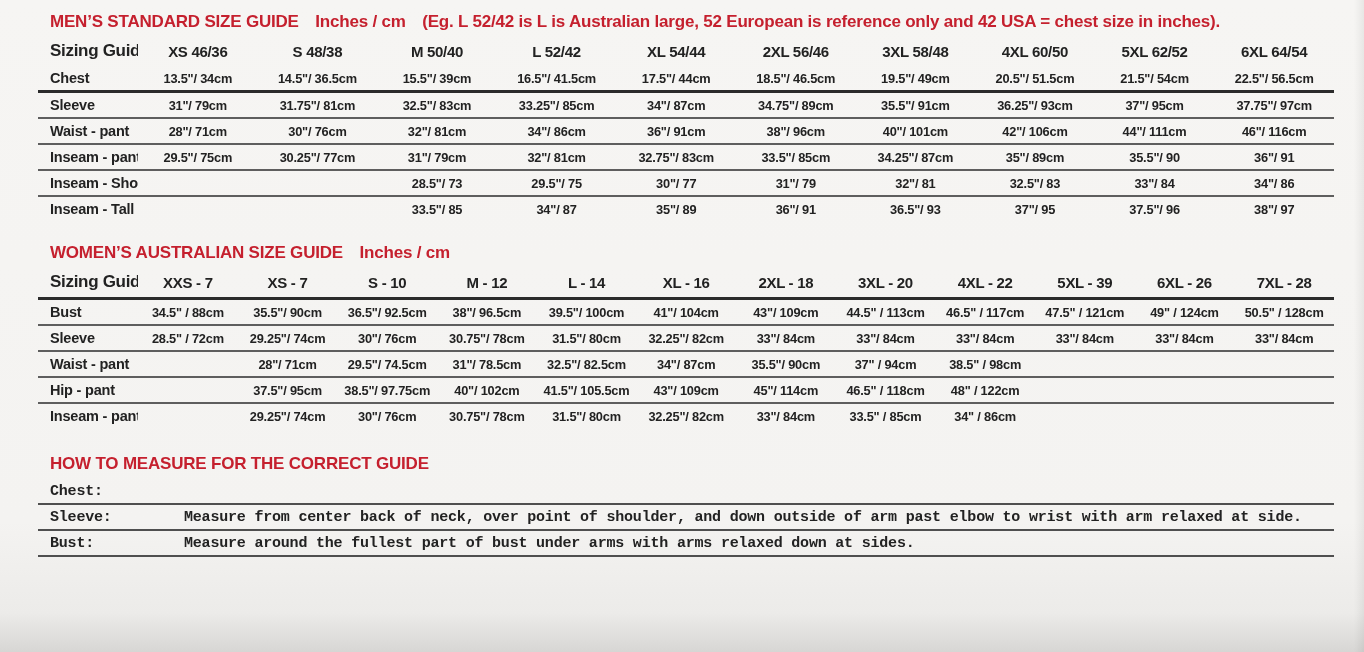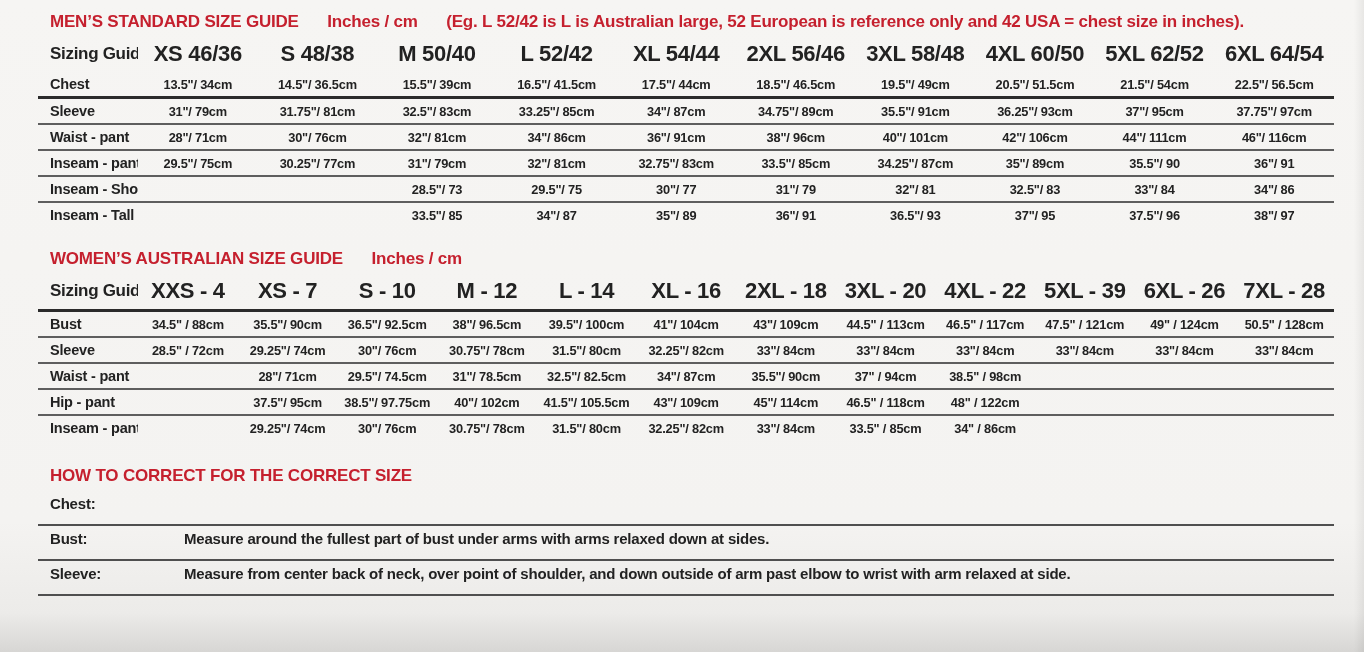--- a/index.html
+++ b/index.html
@@ -18,52 +18,52 @@
   .page::after {
     content: ""; position: absolute; top: 0; right: 0; width: 10px; height: 100%;
     background: linear-gradient(90deg, rgba(0,0,0,0), rgba(0,0,0,0.06));
     pointer-events: none;
   }
   .section-title {
     font-size: 17px; font-weight: bold; letter-spacing: -0.2px;
     margin: 0 0 5px 12px; white-space: nowrap;
   }
   .red { color: #c5202e; }
-  .title-note { margin-left: 24px; }
+  .title-note { margin-left: 12px; }
   table.size-table {
     border-collapse: collapse; table-layout: fixed;
     width: 1296px;
   }
   table.size-table th, table.size-table td {
     font-weight: bold; overflow: hidden; white-space: nowrap;
   }
   table.size-table thead th {
-    font-size: 22px; text-align: center; padding: 4px 0 5px 0; letter-spacing: -0.3px;
+    font-size: 15px; text-align: center; padding: 4px 0 5px 0; letter-spacing: -0.3px;
   }
   table.size-table thead th:first-child { text-align: left; padding-left: 12px; font-size: 17px; }
   table.size-table tbody th.row-label {
     text-align: left; font-size: 14.5px; padding: 4px 0 4px 12px; letter-spacing: -0.2px;
   }
   table.size-table tbody td {
     text-align: center; font-size: 12.8px; padding: 4px 0; letter-spacing: -0.2px;
   }
   table.size-table tbody tr { border-bottom: 2px solid #5e5e5e; }
   table.size-table tbody tr.thick { border-bottom: 3px solid #2b2b2b; }
   table.size-table tbody tr.no-border { border-bottom: none; }
   table.womens thead tr { border-bottom: 3px solid #2b2b2b; }
 
   .section-gap-1 { margin-top: 22px; }
   .section-gap-2 { margin-top: 26px; }
 
   .measure-rows { width: 1296px; }
   .measure-row {
     display: grid; grid-template-columns: 146px 1fr;
     border-bottom: 2px solid #4f4f4f;
-    padding: 4px 0 12px 0;
-    font-weight: bold; font-size: 15px; letter-spacing: -0.2px;
+    padding: 4px 0 3px 0;
+    font-weight: bold; font-size: 15px; letter-spacing: -0.2px; font-family: Liberation Mono, monospace;
   }
   .measure-row .m-label { padding-left: 12px; }
   .measure-row .m-text { white-space: nowrap; overflow: hidden; }
 </style>
 </head>
 <body>
 
 <div class="page">
 
   <section>
@@ -181,21 +181,21 @@
       <span class="red title-note">Inches / cm</span>
     </h1>
     <table class="size-table womens">
       <colgroup>
         <col style="width:100px">
         <col span="12" style="width:99.6px">
       </colgroup>
     <thead>
           <tr>
             <th>Sizing Guide</th>
-            <th>XXS - 4</th>
+            <th>XXS - 7</th>
             <th>XS - 7</th>
             <th>S - 10</th>
             <th>M - 12</th>
             <th>L - 14</th>
             <th>XL - 16</th>
             <th>2XL - 18</th>
             <th>3XL - 20</th>
             <th>4XL - 22</th>
             <th>5XL - 39</th>
             <th>6XL - 26</th>
@@ -277,30 +277,30 @@
             <td></td>
             <td></td>
             <td></td>
           </tr>
         </tbody>
       </table>
   </section>
 
   <section class="section-gap-2">
     <h1 class="section-title">
-      <span class="red">HOW TO CORRECT FOR THE CORRECT SIZE</span>
+      <span class="red">HOW TO MEASURE FOR THE CORRECT GUIDE</span>
     </h1>
     <div class="measure-rows">
       <div class="measure-row">
         <span class="m-label">Chest:</span>
       </div>
       <div class="measure-row">
+        <span class="m-label">Sleeve:</span>
+        <span class="m-text">Measure from center back of neck, over point of shoulder, and down outside of arm past elbow to wrist with arm relaxed at side.</span>
+      </div>
+      <div class="measure-row">
         <span class="m-label">Bust:</span>
         <span class="m-text">Measure around the fullest part of bust under arms with arms relaxed down at sides.</span>
       </div>
-      <div class="measure-row">
-        <span class="m-label">Sleeve:</span>
-        <span class="m-text">Measure from center back of neck, over point of shoulder, and down outside of arm past elbow to wrist with arm relaxed at side.</span>
-      </div>
     </div>
   </section>
 
 </div>
 
 </body></html>

